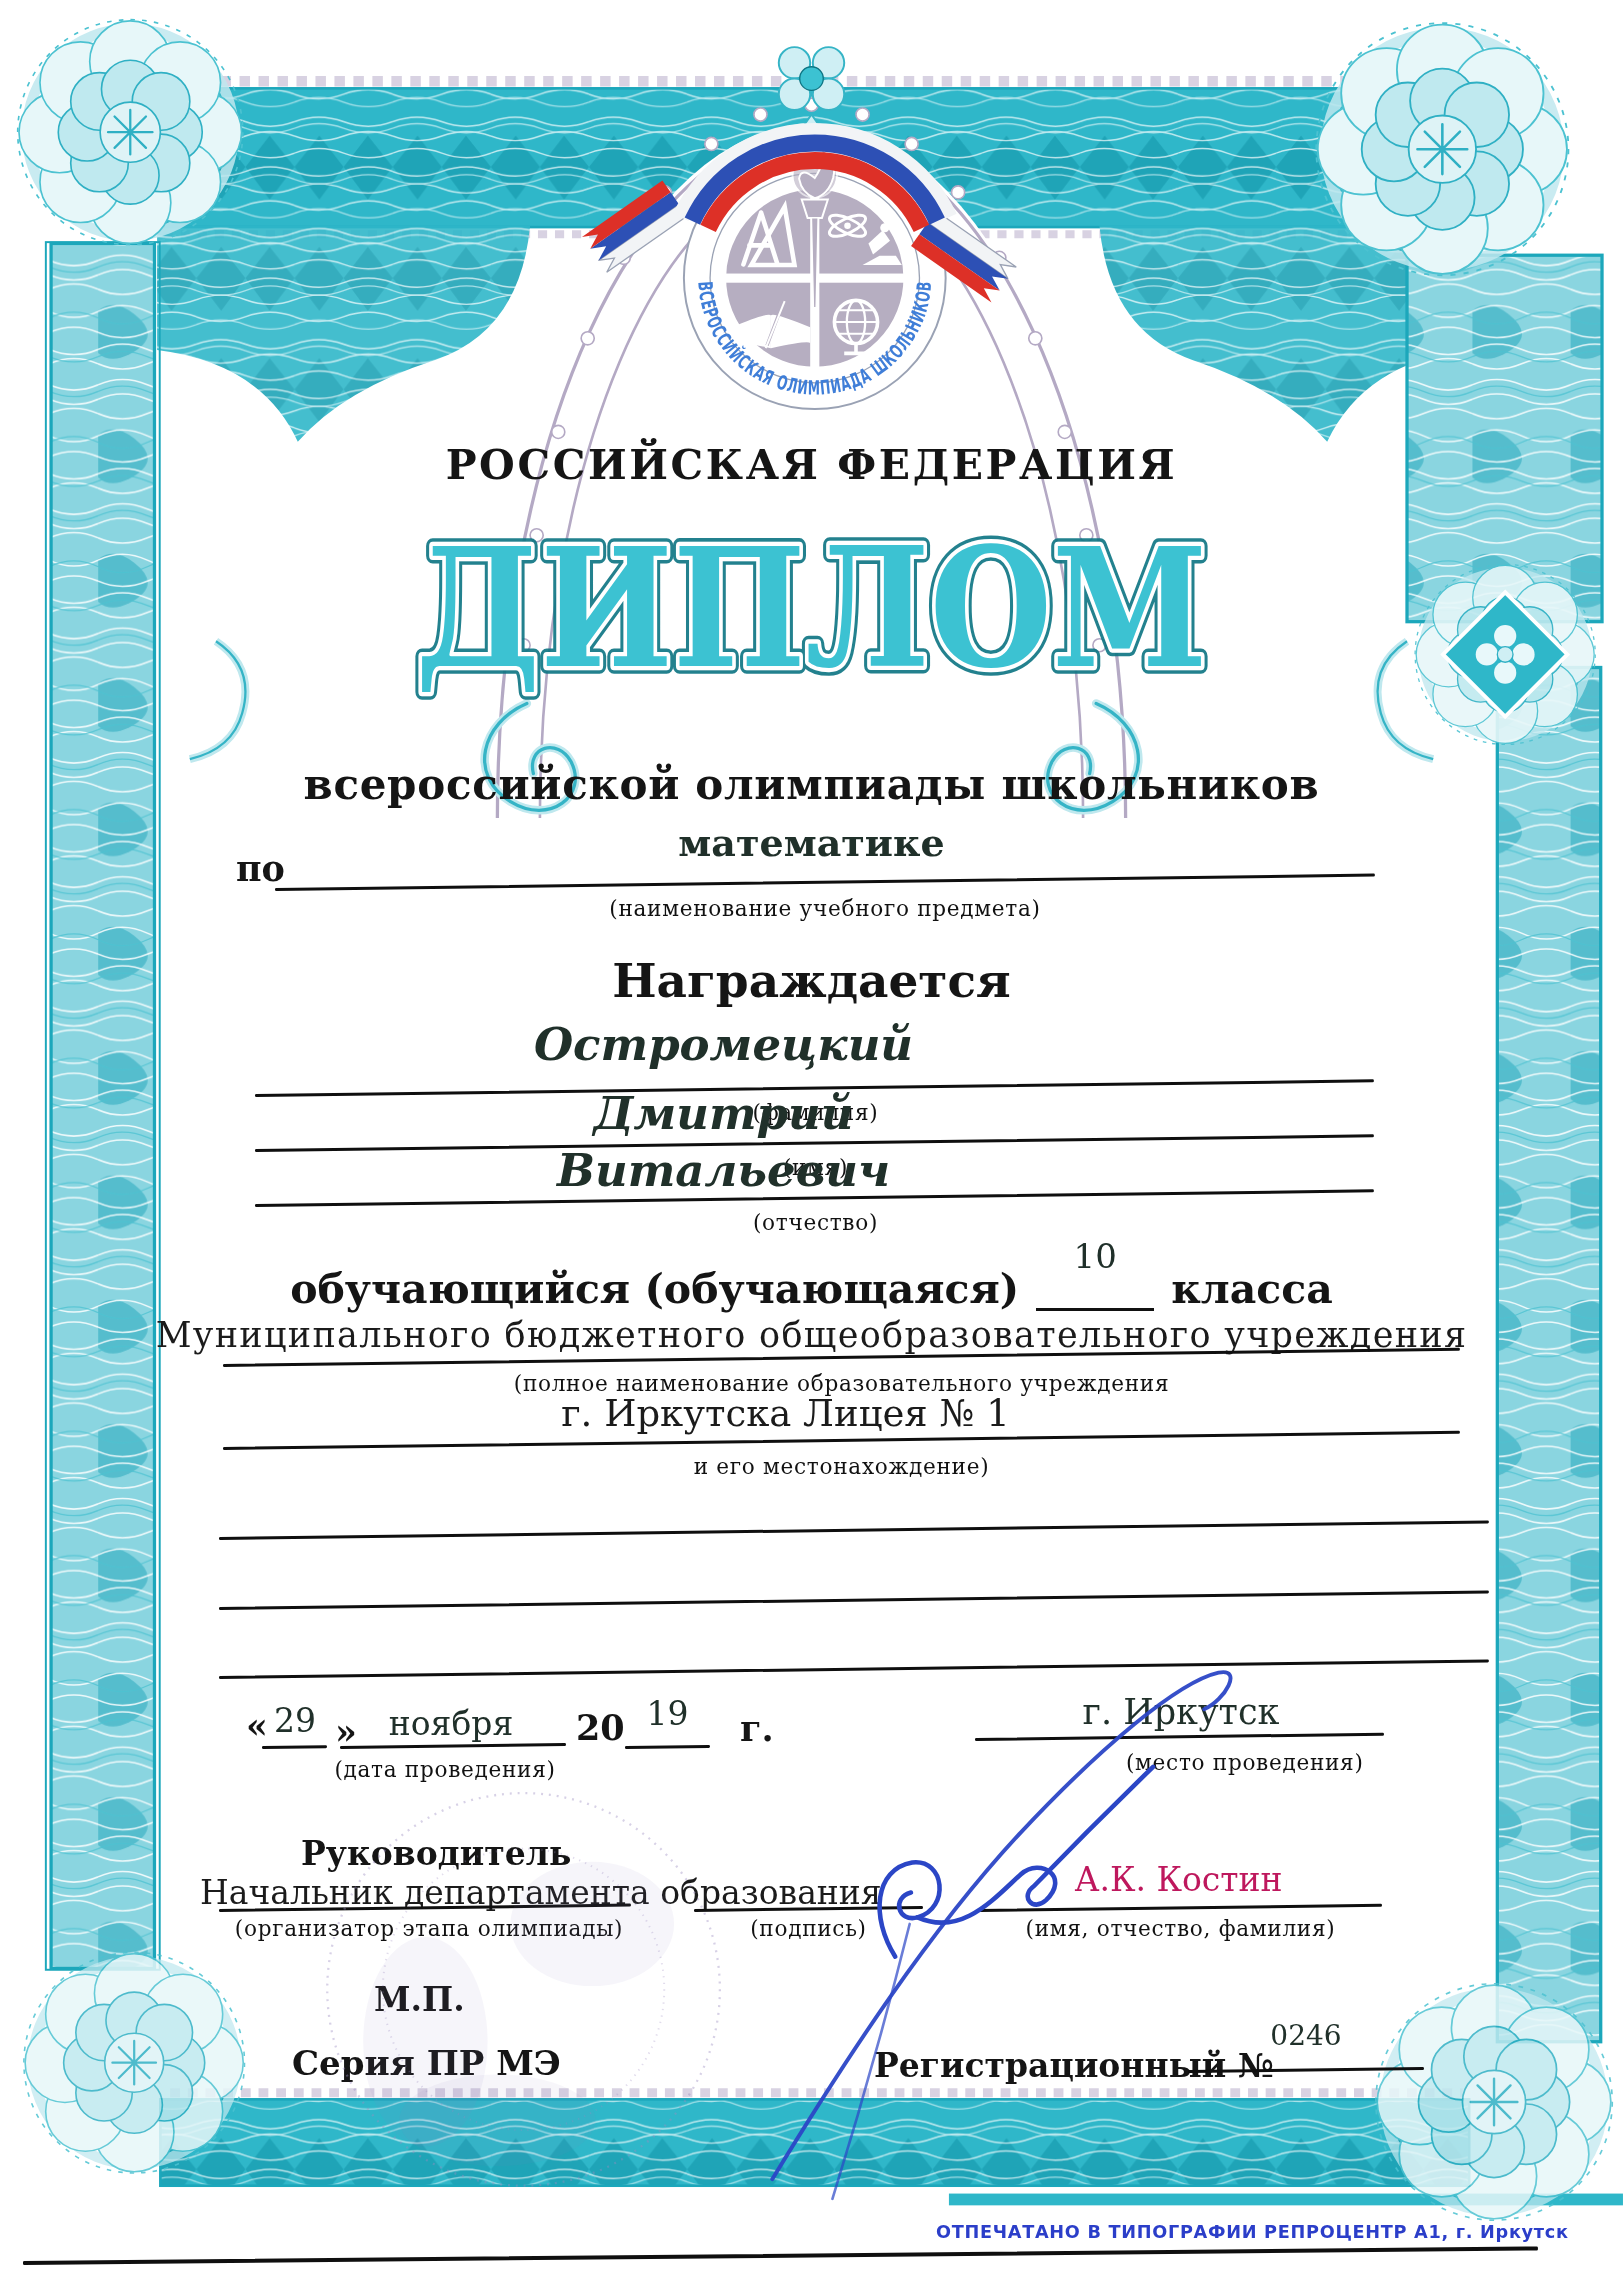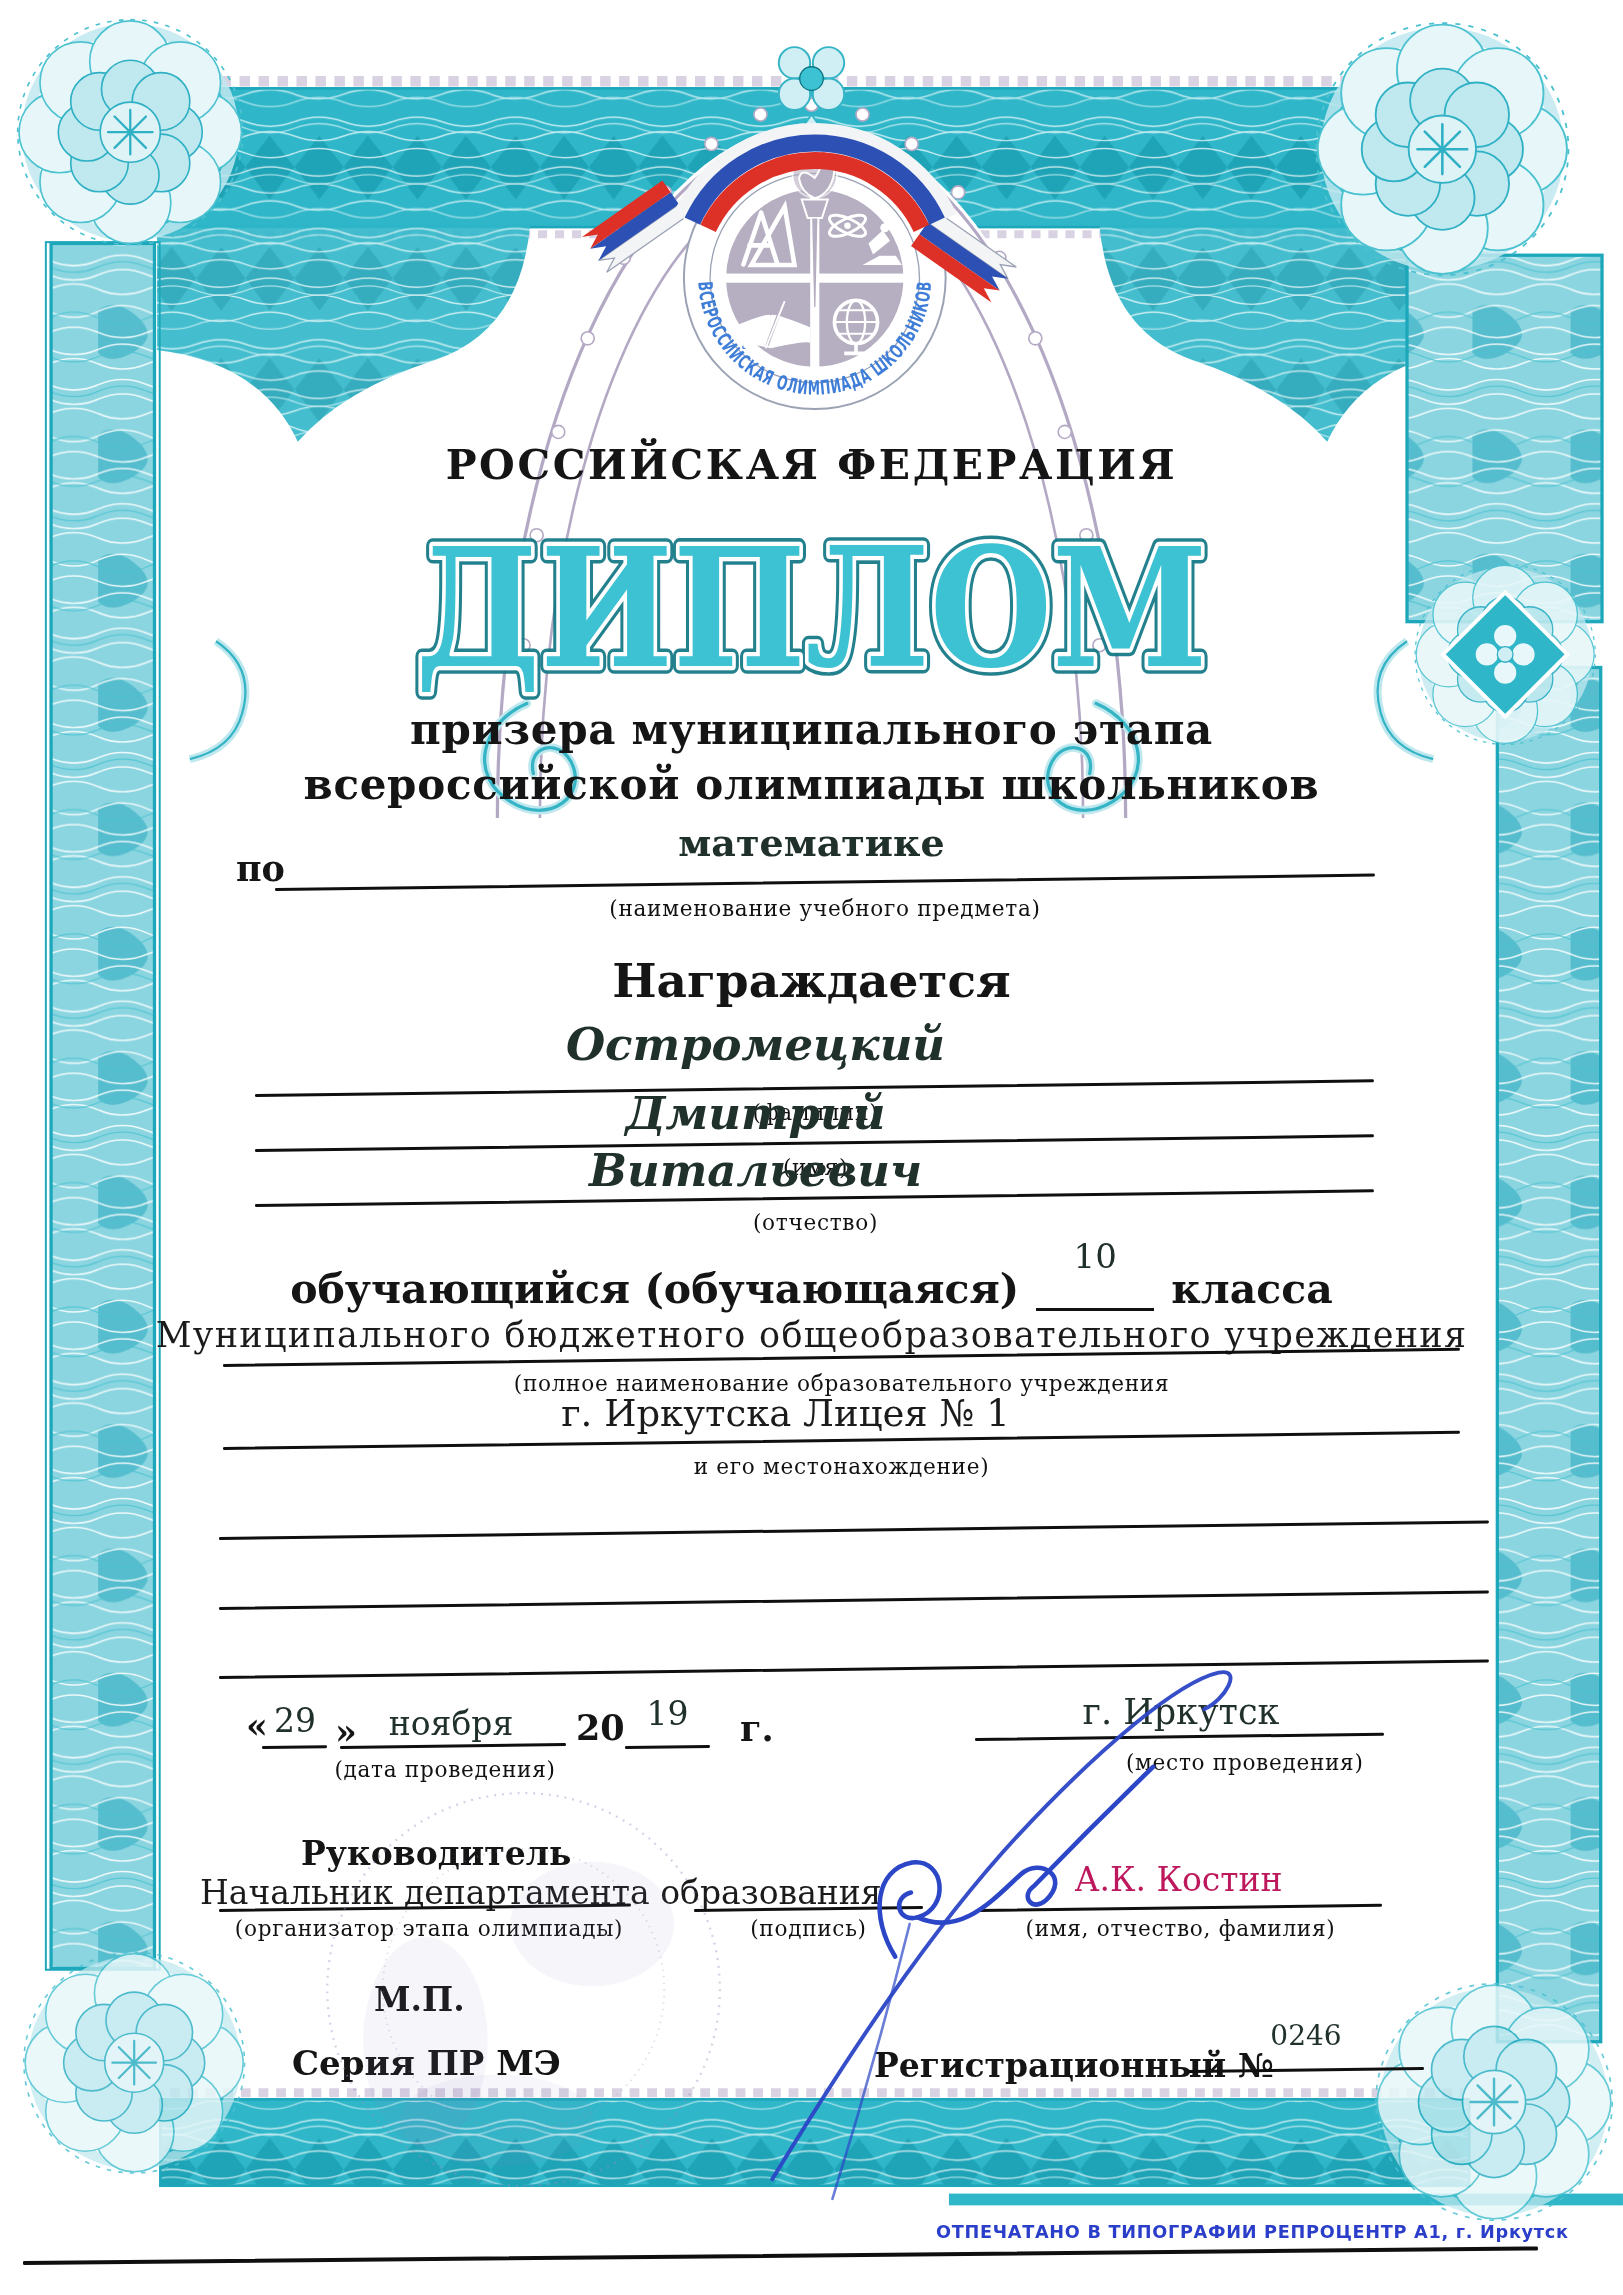--- a/index.html
+++ b/index.html
@@ -1,21 +1,21 @@
 <!DOCTYPE html>
 <html style="font-size:10.5px"><head>
 <meta charset="utf-8">
 <style>
   html,body{margin:0;padding:0;background:#e8e8e8;}
   .page{position:relative;width:1623px;height:2295px;background:#ffffff;overflow:hidden;
         font-family:"DejaVu Serif","Liberation Serif",serif;}
   .t{position:absolute;white-space:nowrap;color:#151515;line-height:1.05;}
   .b{font-weight:bold;}
   .c{text-align:center;}
-  .it{font-style:italic;padding-left:32px;}
+  .it{font-style:italic;}
   .typed{color:#20302a;}
   .cap{font-size:21.6px;letter-spacing:0.7px;color:#111;}
   .rline{position:absolute;height:3.3px;background:#0f0f0f;transform:rotate(-0.75deg);
          transform-origin:left center;border-radius:1.3px;}
   .deco{position:absolute;left:0;top:0;z-index:0;}
   .txt-layer{position:absolute;left:0;top:0;width:1623px;height:2295px;z-index:2;}
   .ink-layer{position:absolute;left:0;top:0;z-index:3;pointer-events:none;}
   .title-svg{position:absolute;left:350px;top:499px;z-index:2;}
   .gradegap{display:inline-block;position:relative;width:118px;height:43px;
             border-bottom:3.3px solid #111;margin:0 17px;vertical-align:bottom;}
@@ -244,21 +244,20 @@
   <svg class="title-svg" width="923" height="216" viewBox="0 0 1410 330">
     <text x="705" y="255" text-anchor="middle" font-family="DejaVu Serif, Liberation Serif, serif" font-weight="bold" font-size="252" textLength="1210" lengthAdjust="spacingAndGlyphs" fill="none" stroke="#0c7482" stroke-width="24" stroke-linejoin="round" opacity="0.9">ДИПЛОМ</text>
     <text x="705" y="255" text-anchor="middle" font-family="DejaVu Serif, Liberation Serif, serif" font-weight="bold" font-size="252" textLength="1210" lengthAdjust="spacingAndGlyphs" fill="none" stroke="#ffffff" stroke-width="13" stroke-linejoin="round">ДИПЛОМ</text>
     <text x="705" y="255" text-anchor="middle" font-family="DejaVu Serif, Liberation Serif, serif" font-weight="bold" font-size="252" textLength="1210" lengthAdjust="spacingAndGlyphs" fill="#3cc2d2">ДИПЛОМ</text>
   </svg>
 
   <div class="txt-layer">
 
     <div class="t b c" style="left:0;top:444px;width:1623px;font-size:41px;letter-spacing:2.6px;">РОССИЙСКАЯ ФЕДЕРАЦИЯ</div>
 
-    <div class="t b c" style="left:0;top:708px;width:1623px;font-size:42px;letter-spacing:0.7px;">призера муниципального этапа</div>
     <div class="t b c" style="left:0;top:763px;width:1623px;font-size:42px;letter-spacing:0.7px;">всероссийской олимпиады школьников</div>
 
     <div class="t b c typed" style="left:0;top:823px;width:1623px;font-size:38px;">математике</div>
     <div class="t b" style="left:236px;top:851px;font-size:35px;">по</div>
     <div class="rline" style="left:275px;top:888px;width:1100px;"></div>
     <div class="t cap c" style="left:275px;top:898px;width:1100px;">(наименование учебного предмета)</div>
 
     <div class="t b c" style="left:0;top:956px;width:1623px;font-size:47px;">Награждается</div>
 
     <div class="t it b c typed" style="left:0;top:1021px;width:1447px;font-size:45px;">Остромецкий</div>

